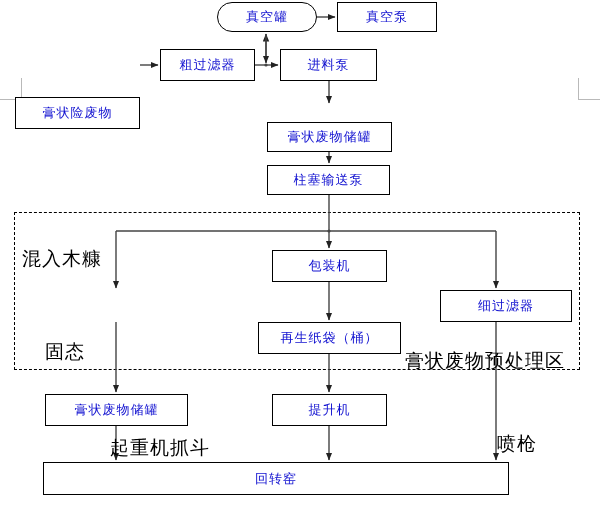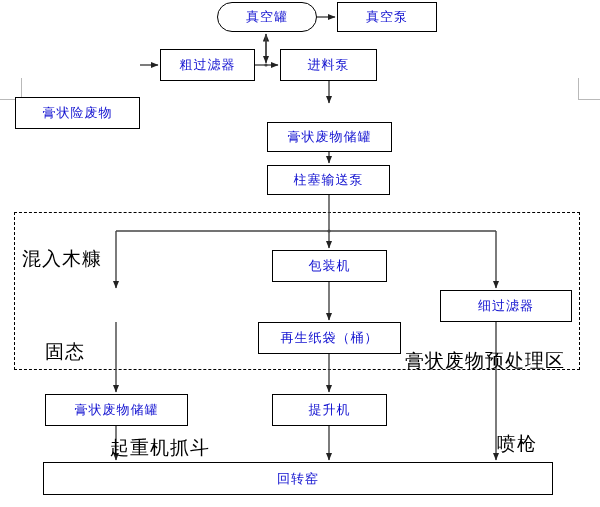--- a/index.html
+++ b/index.html
@@ -169,21 +169,21 @@
   </div>
 
   <div class="node" style="left:45px; top:394px; width:143px; height:32px;">
     <span>膏状废物储罐</span>
   </div>
 
   <div class="node" style="left:272px; top:394px; width:115px; height:32px;">
     <span>提升机</span>
   </div>
 
-  <div class="node" style="left:43px; top:462px; width:510px; height:33px;">
+  <div class="node" style="left:43px; top:462px; width:466px; height:33px;">
     <span>回转窑</span>
   </div>
 
   <div class="free-label" style="left:22px; top:246px;">混入木糠</div>
 
   <div class="free-label" style="left:45px; top:339px;">固态</div>
 
   <div class="free-label" style="left:405px; top:348px;">膏状废物预处理区</div>
 
   <div class="free-label" style="left:110px; top:435px;">起重机抓斗</div>

